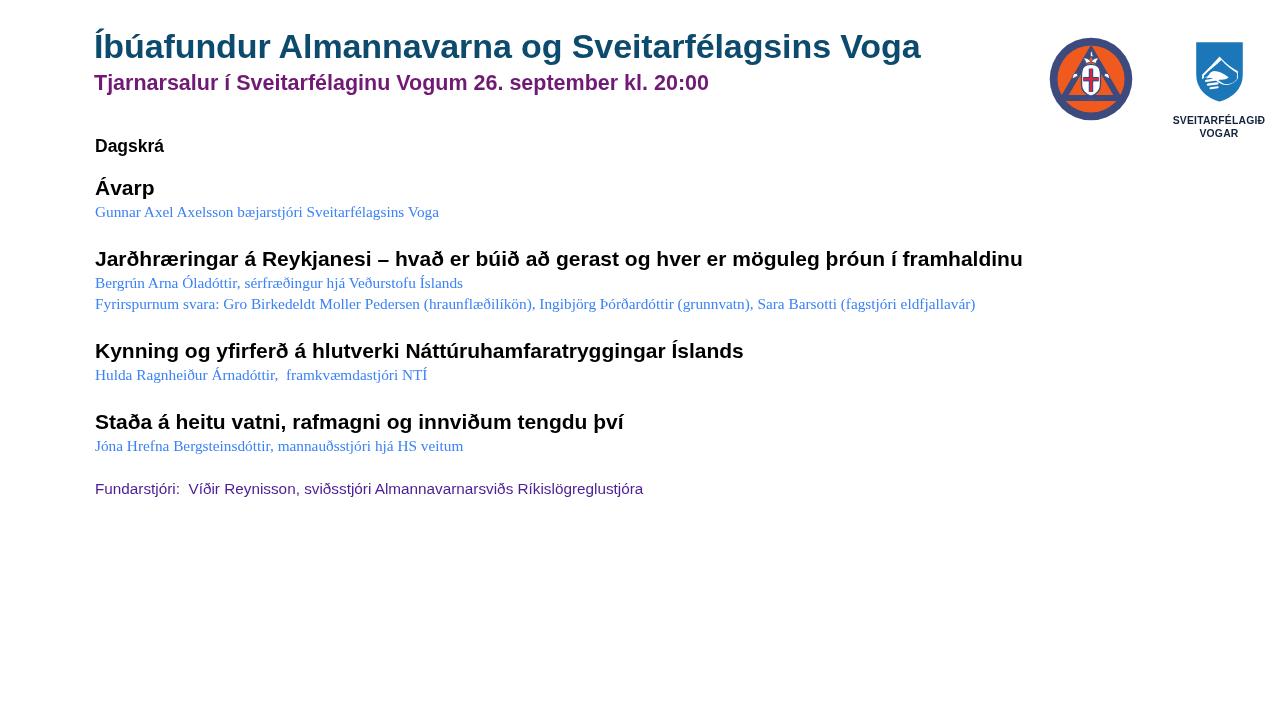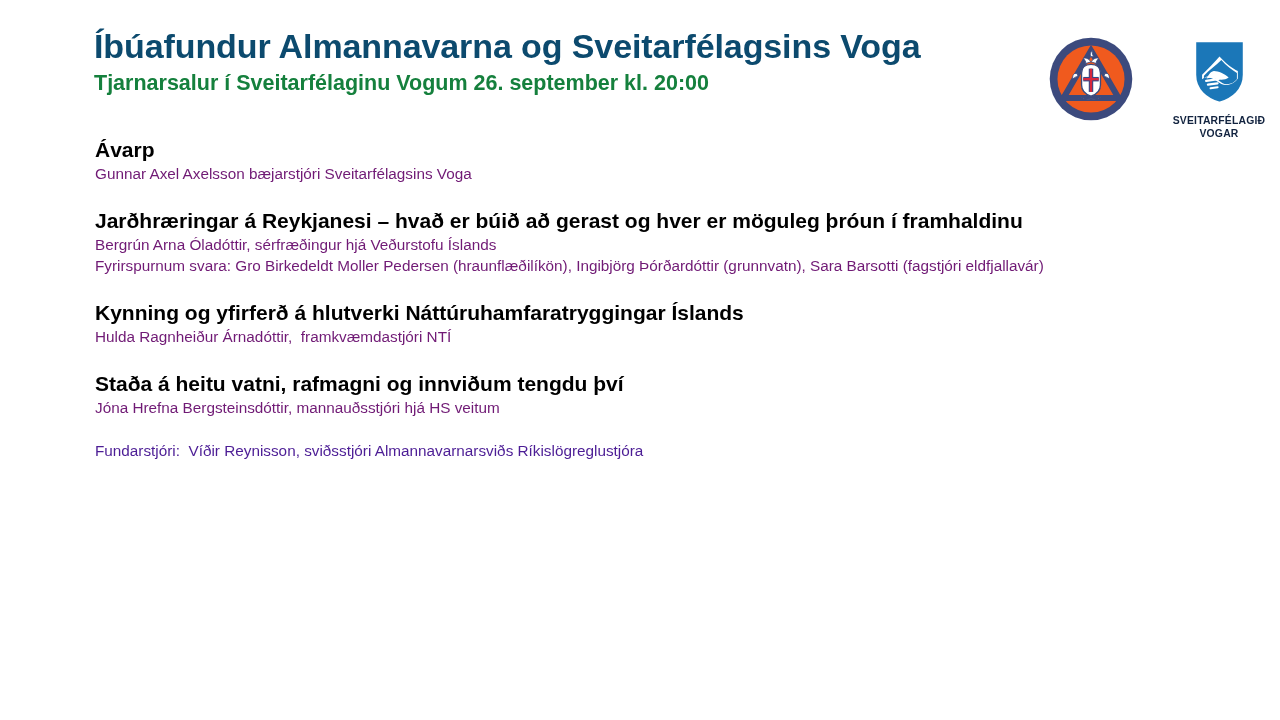--- a/index.html
+++ b/index.html
@@ -35,21 +35,21 @@
     font-size: 34px;
     font-weight: 700;
     color: #0c4a6e;
     letter-spacing: -0.1px;
     line-height: 1.18;
     white-space: nowrap;
   }
   .subtitle {
     font-size: 21.5px;
     font-weight: 600;
-    color: #15803d;
+    color: #701a75;
     line-height: 1.22;
     margin-top: 4px;
     white-space: nowrap;
   }
 
   
   .logos {
     position: absolute;
     left: 1043px;
     top: 33px;
@@ -110,22 +110,23 @@
     font-size: 21px;
     font-weight: 700;
     line-height: 1.33;
     color: #000000;
     white-space: nowrap;
   }
   .item-line {
     font-size: 15.3px;
     font-weight: 400;
     line-height: 1.33;
-    color: #701a75;
+    color: #3b82f6;
     white-space: pre;
+    font-family: Liberation Serif, serif;
   }
   .item.wrap .item-line { white-space: normal; }
   .closing {
     font-size: 15.3px;
     font-weight: 400;
     line-height: 1.33;
     color: #4c1d95;
     margin-top: 10px;
     white-space: pre;
   }
@@ -179,20 +180,21 @@
       <div class="vogar-wordmark">
         <span>SVEITARFÉLAGIÐ</span>
         <span class="l2">VOGAR</span>
       </div>
     </div>
 
   </div>
 
   <div class="body-col">
 
+    <div class="agenda-heading">Dagskrá</div>
 
     <div class="item">
       <div class="item-title">Ávarp</div>
       <div class="item-line">Gunnar Axel Axelsson bæjarstjóri Sveitarfélagsins Voga</div>
     </div>
 
     <div class="item wrap">
       <div class="item-title">Jarðhræringar á Reykjanesi – hvað er búið að gerast og hver er möguleg þróun í framhaldinu</div>
       <div class="item-line">Bergrún Arna Óladóttir, sérfræðingur hjá Veðurstofu Íslands</div>
       <div class="item-line">Fyrirspurnum svara: Gro Birkedeldt Moller Pedersen (hraunflæðilíkön), Ingibjörg Þórðardóttir (grunnvatn), Sara Barsotti (fagstjóri eldfjallavár)</div>

